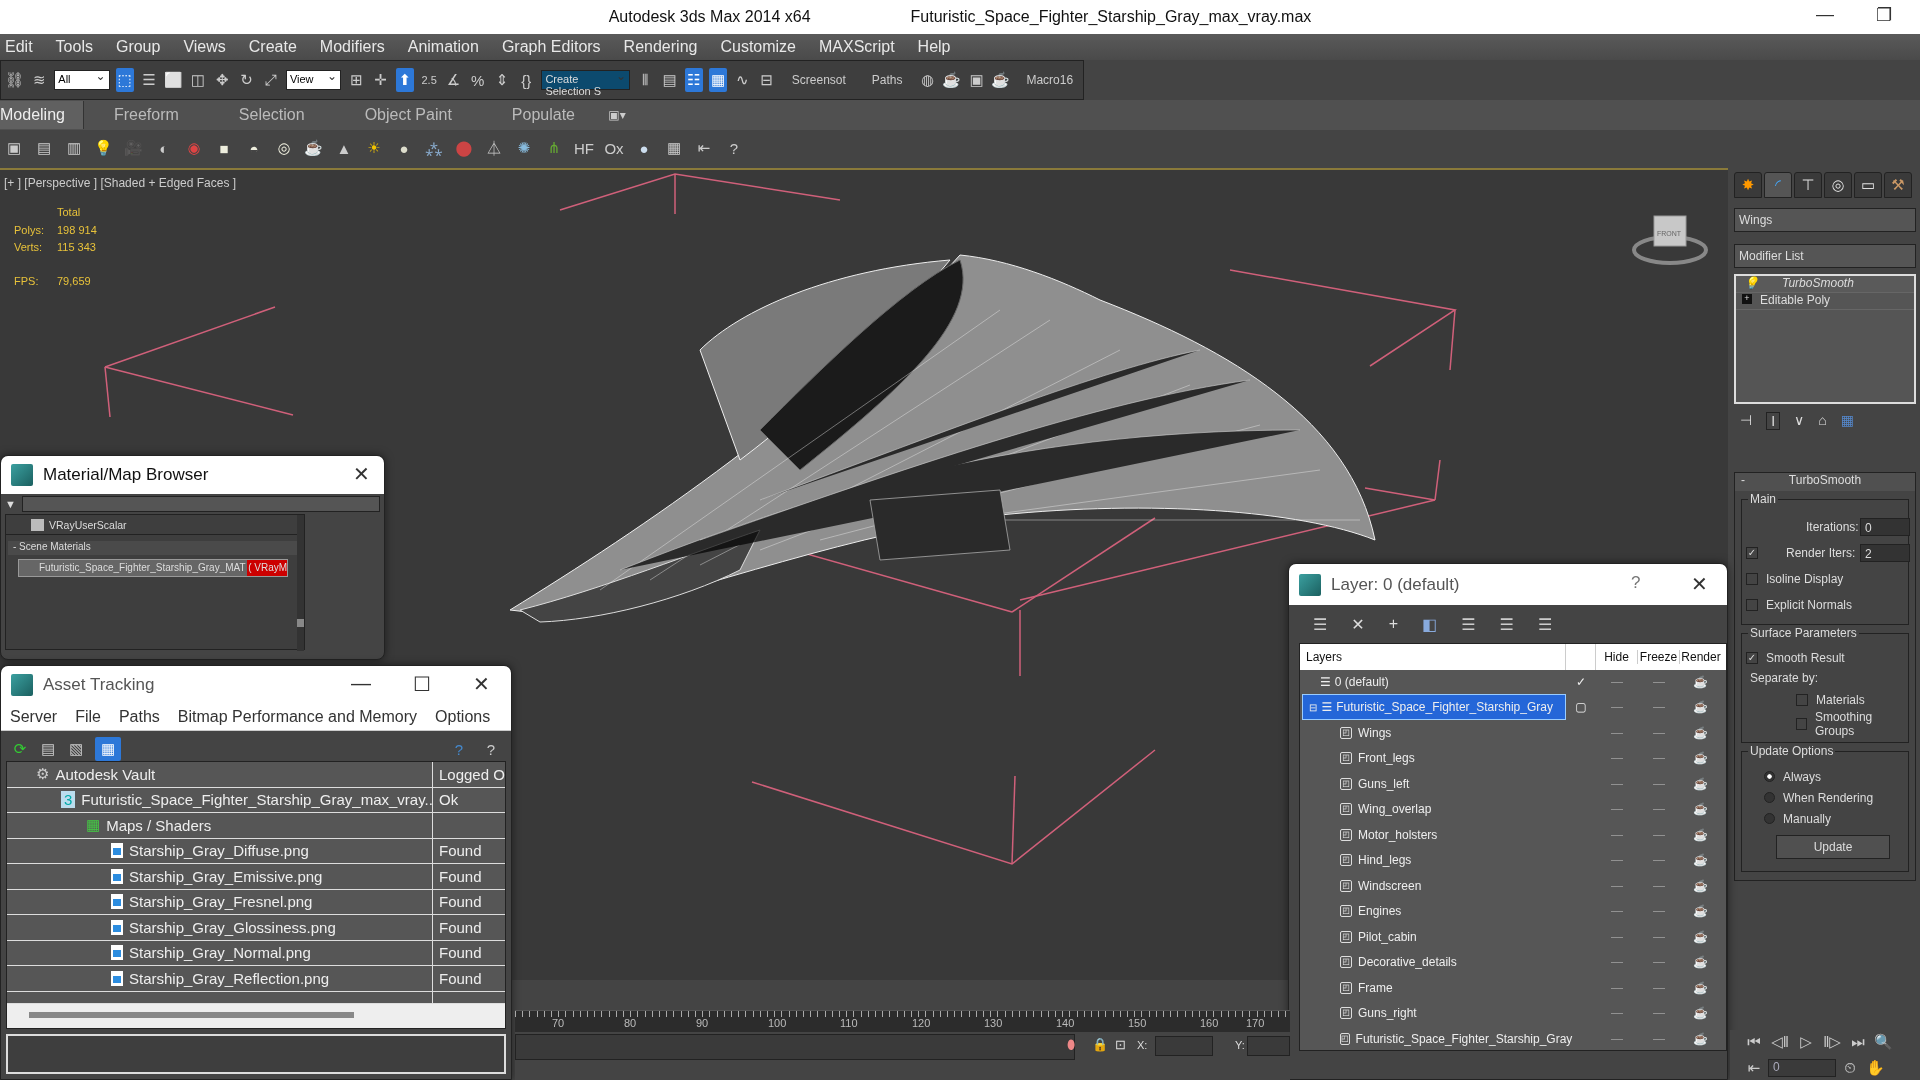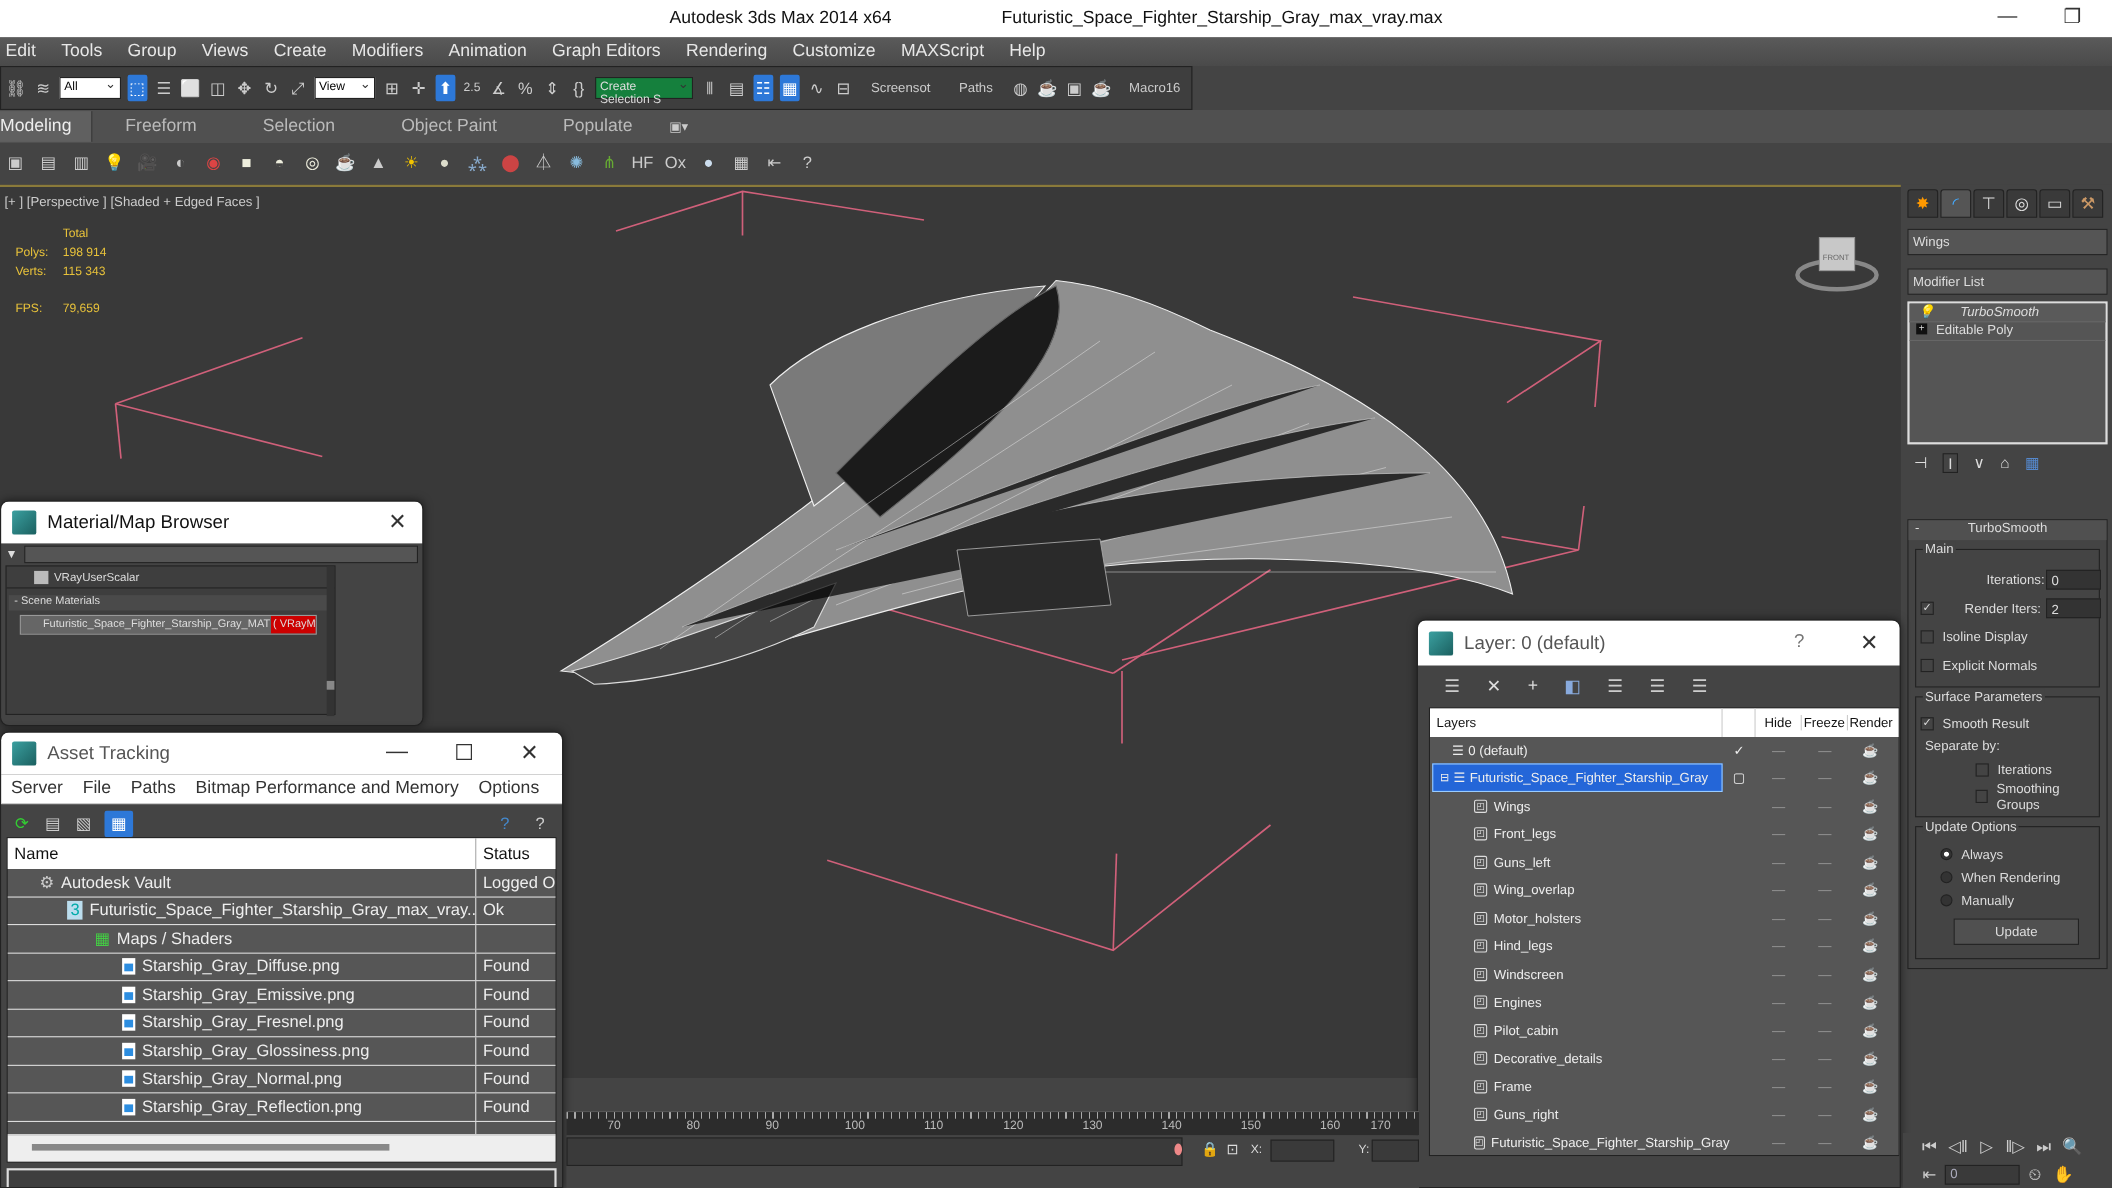--- a/index.html
+++ b/index.html
@@ -107,21 +107,21 @@
   <span class="ic">⤢</span>
   <span class="dd" style="width:70px">View</span>
   <span class="ic">⊞</span>
   <span class="ic">✛</span>
   <span class="ic sel">⬆</span>
   <span class="ic" style="font-size:11px">2.5</span>
   <span class="ic">∡</span>
   <span class="ic">%</span>
   <span class="ic">⇕</span>
   <span class="ic">{}</span>
-  <span class="dd" style="width:114px;background:#15803d;color:#ddd">Create Selection S</span>
+  <span class="dd" style="width:114px;background:#0c4a6e;color:#ddd">Create Selection S</span>
   <span class="ic">⫴</span>
   <span class="ic">▤</span>
   <span class="ic sel">☷</span>
   <span class="ic sel">▦</span>
   <span class="ic">∿</span>
   <span class="ic">⊟</span>
   <span class="tbtxt">Screensot</span>
   <span class="tbtxt">Paths</span>
   <span class="ic">◍</span>
   <span class="ic">☕</span>
@@ -280,21 +280,21 @@
       <span class="gl">Surface Parameters</span>
       <div class="row" style="height:20px">
           <span class="cb">✓</span>
           <span>Smooth Result</span>
         </div>
       <div class="row" style="height:20px">
           <span style="margin-left:4px">Separate by:</span>
         </div>
       <div class="row" style="height:24px">
           <span class="cb" style="margin-left:50px"></span>
-          <span>Iterations</span>
+          <span>Materials</span>
         </div>
       <div class="row" style="height:24px">
           <span class="cb" style="margin-left:50px"></span>
           <span>Smoothing Groups</span>
         </div>
     </div>
     <div class="grp">
       <span class="gl">Update Options</span>
       <div class="row" style="height:21px">
           <span class="rb on"></span>
@@ -355,24 +355,20 @@
   </div>
   <div style="height:30px;display:flex;align-items:flex-end;gap:10px;padding:0 10px;position:relative">
     <span class="ic" style="color:#3c3;width:18px">⟳</span>
     <span class="ic" style="width:18px">▤</span>
     <span class="ic" style="width:18px">▧</span>
     <span class="ic sel" style="width:26px">▦</span>
     <span class="ic abs" style="right:40px;top:6px;color:#48c">?</span>
     <span class="ic abs" style="right:8px;top:6px">?</span>
   </div>
   <div class="tbl" style="margin:0 5px;border:1px solid #222">
-    <div class="thead">
-      <span class="c1" style="padding-left:6px;border-color:#aaa">Name</span>
-      <span class="c2">Status</span>
-    </div>
     <div id="assetrows">
         <div class="trow">
           <span class="c1" style="padding-left: 29px;">
             <span style="margin-right: 6px; color: rgb(204, 204, 204);">⚙</span>
             <span>Autodesk Vault</span>
           </span>
           <span class="c2">Logged O</span>
         </div>
         <div class="trow">
           <span class="c1" style="padding-left: 54px;">

